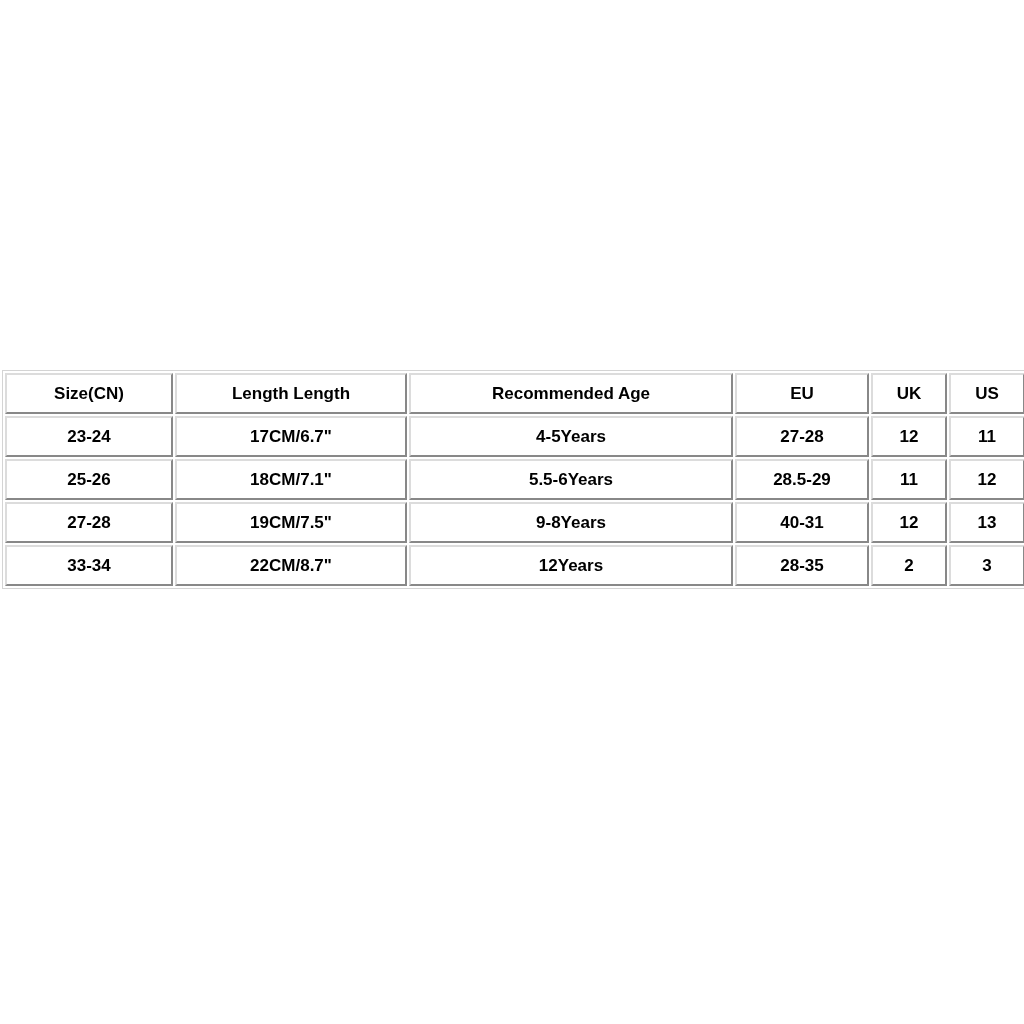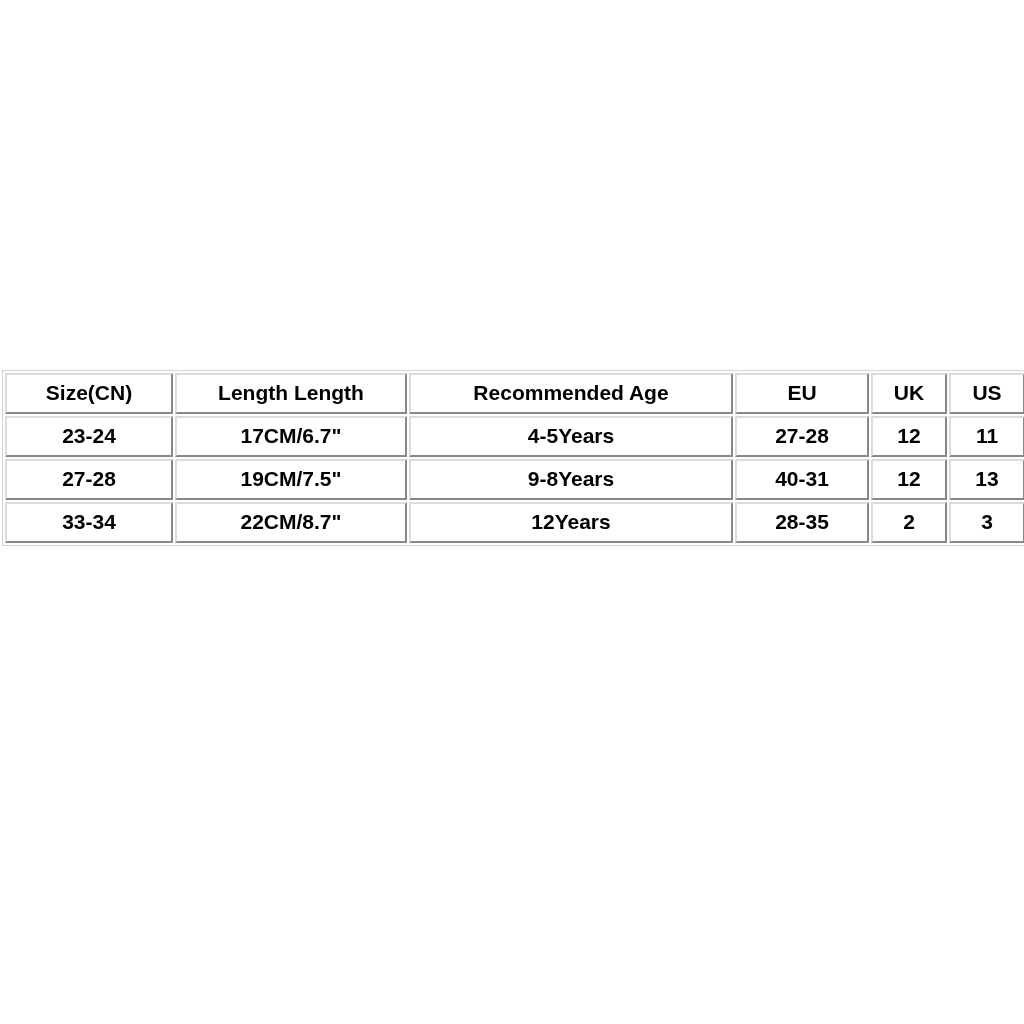--- a/index.html
+++ b/index.html
@@ -31,32 +31,32 @@
     background: #ffffff;
     table-layout: fixed;
   }
 
   table.size-chart th,
   table.size-chart td {
     border: 2px outset #dcdcdc;
     background: #ffffff;
     color: #000000;
     font-weight: bold;
-    font-size: 21px;
+    font-size: 17px;
     text-align: center;
     vertical-align: middle;
     height: 37px;
     padding: 0 4px;
     line-height: 1.15;
     white-space: nowrap;
     overflow: hidden;
   }
 
   table.size-chart th {
-    font-size: 21px;
+    font-size: 17px;
   }
 
   
   col.c-size   { width: 168px; }
   col.c-insole { width: 232px; }
   col.c-age    { width: 324px; }
   col.c-eu     { width: 134px; }
   col.c-uk     { width: 76px;  }
   col.c-us     { width: 76px;  }
 </style>
@@ -86,20 +86,28 @@
     <tbody id="body-rows">
         <tr>
           <td>23-24</td>
           <td>17CM/6.7"</td>
           <td>4-5Years</td>
           <td>27-28</td>
           <td>12</td>
           <td>11</td>
         </tr>
         <tr>
+          <td>25-26</td>
+          <td>18CM/7.1"</td>
+          <td>5.5-6Years</td>
+          <td>28.5-29</td>
+          <td>11</td>
+          <td>12</td>
+        </tr>
+        <tr>
           <td>27-28</td>
           <td>19CM/7.5"</td>
           <td>9-8Years</td>
           <td>40-31</td>
           <td>12</td>
           <td>13</td>
         </tr>
         <tr>
           <td>33-34</td>
           <td>22CM/8.7"</td>

